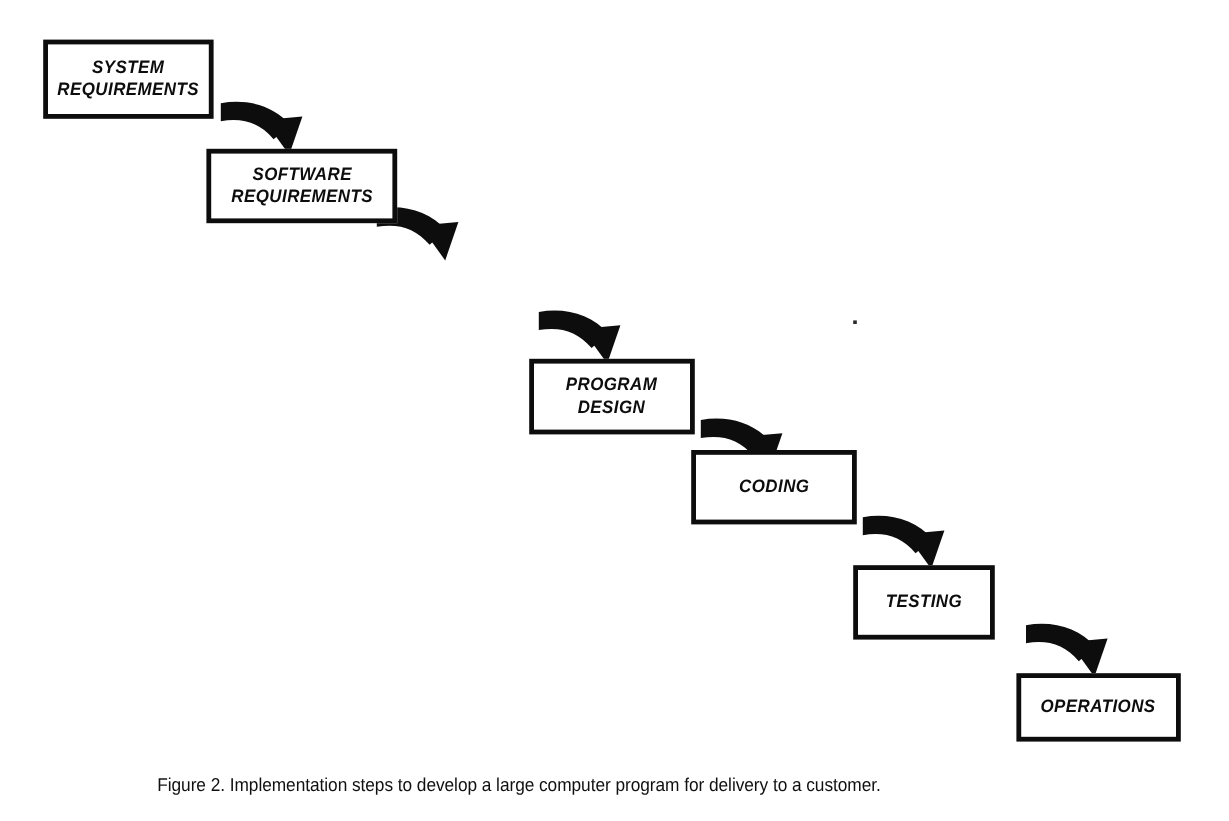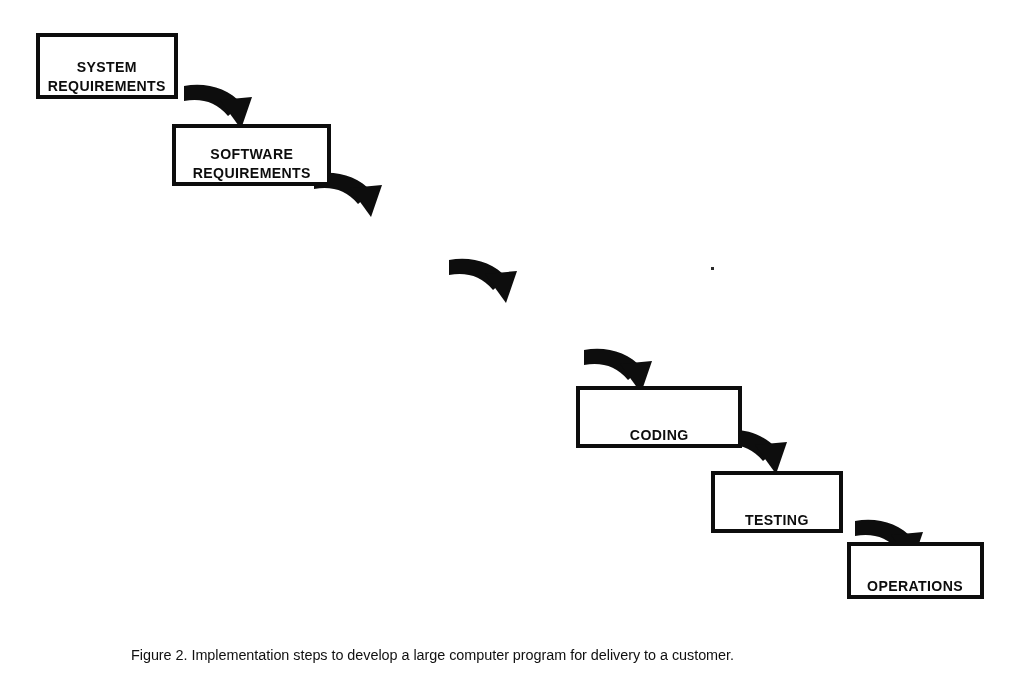--- a/index.html
+++ b/index.html
@@ -26,23 +26,24 @@
     display: block;
     width: 1024px;
     height: 684px;
   }
   .phase-box {
     position: absolute;
     box-sizing: border-box;
     border: 4px solid #0d0d0d;
     background: #ffffff;
     display: flex;
-    align-items: flex-end;
+    align-items: center;
     justify-content: center;
     text-align: center;
+    font-style: italic;
   }
   .phase-label {
     font-family: "Liberation Sans", sans-serif;
     font-weight: bold;
     font-size: 15px;
     line-height: 1.22;
     letter-spacing: 0.4px;
     color: #0d0d0d;
     white-space: pre-line;
     transform: scaleX(0.94);
@@ -112,30 +113,34 @@
     <span class="phase-label">SYSTEM
 REQUIREMENTS</span>
   </div>
 
   <div class="phase-box" style="left:172px; top:124px; width:159px; height:62px;">
     <span class="phase-label">SOFTWARE
 REQUIREMENTS</span>
   </div>
 
 
+  <div class="phase-box" style="left:441px; top:299px; width:138px; height:63px;">
+    <span class="phase-label">PROGRAM
+DESIGN</span>
+  </div>
 
-  <div class="phase-box" style="left:576px; top:386px; width:166px; height:62px;">
+  <div class="phase-box" style="left:576px; top:375px; width:138px; height:62px;">
     <span class="phase-label">CODING</span>
   </div>
 
-  <div class="phase-box" style="left:711px; top:471px; width:132px; height:62px;">
+  <div class="phase-box" style="left:711px; top:471px; width:118px; height:62px;">
     <span class="phase-label">TESTING</span>
   </div>
 
-  <div class="phase-box" style="left:847px; top:542px; width:137px; height:57px;">
+  <div class="phase-box" style="left:847px; top:561px; width:137px; height:57px;">
     <span class="phase-label">OPERATIONS</span>
   </div>
 
   <div class="speck" style="left:711px; top:267px;"></div>
 
   <div class="caption">Figure 2.  Implementation steps to develop a large computer program for delivery to a customer.</div>
 
 </div>
 
 </body></html>

